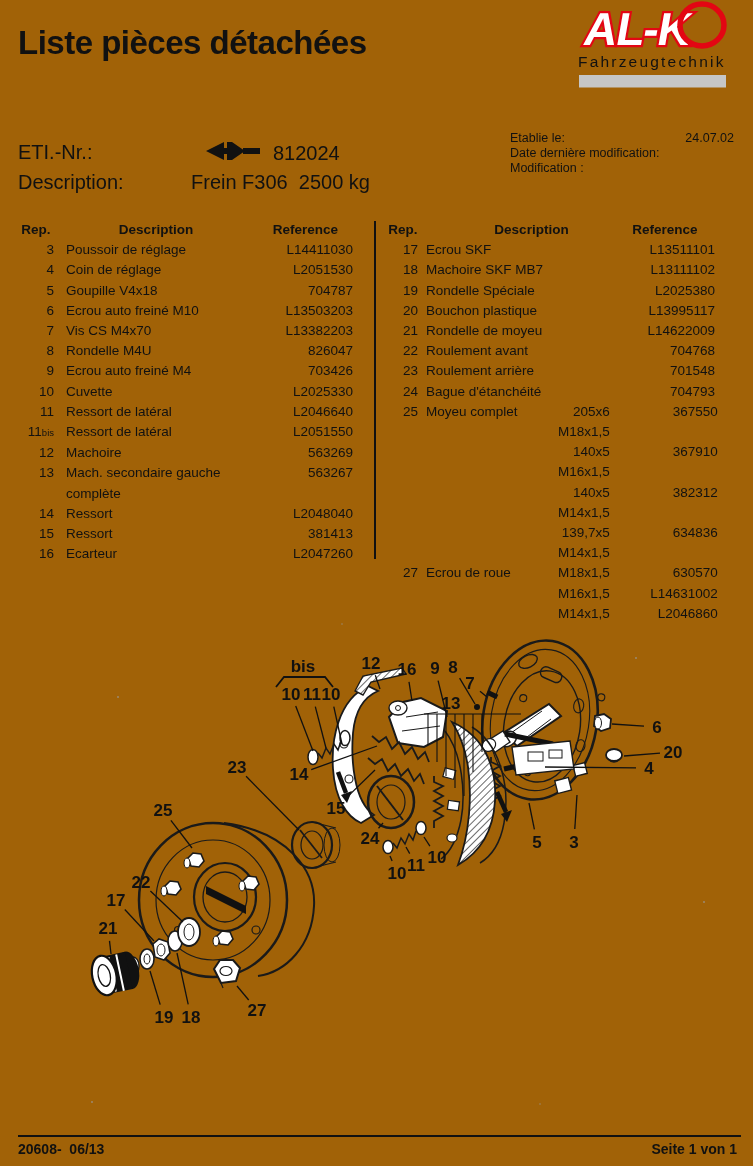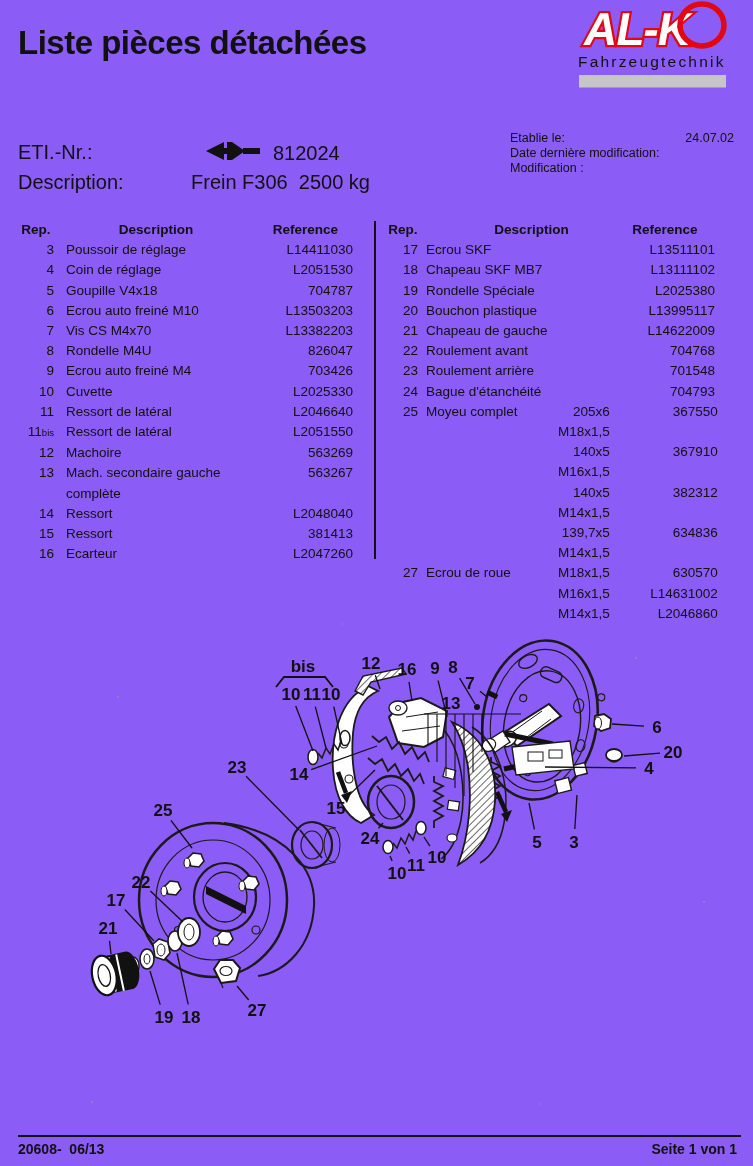--- a/index.html
+++ b/index.html
@@ -1,16 +1,16 @@
 <!DOCTYPE html>
 <html><head>
 <meta charset="utf-8">
 <style>
   html,body{margin:0;padding:0;background:#888;}
-  .page{position:relative;width:753px;height:1166px;background:#8b5cf6;margin:0 auto;
+  .page{position:relative;width:753px;height:1166px;background:#a16207;margin:0 auto;
         font-family:"Liberation Sans",sans-serif;color:#111;overflow:hidden;}
   .abs{position:absolute;}
   .ws-pre{white-space:pre;}
 
   
   .title{left:18px;top:24px;font-size:33px;font-weight:bold;letter-spacing:-0.5px;}
 
   
   .meta-label{font-size:20px;}
   .meta-val{font-size:20px;}
@@ -173,39 +173,39 @@
     </div>
     <div id="right-rows">
         <div class="trow right">
           <span class="cell rep">17</span>
           <span class="cell desc">Ecrou SKF</span>
           <span class="cell variant"></span>
           <span class="cell ref">L13511101</span>
         </div>
         <div class="trow right">
           <span class="cell rep">18</span>
-          <span class="cell desc">Chapeau SKF MB7</span>
+          <span class="cell desc">Machoire SKF MB7</span>
           <span class="cell variant"></span>
           <span class="cell ref">L13111102</span>
         </div>
         <div class="trow right">
           <span class="cell rep">19</span>
           <span class="cell desc">Rondelle Spéciale</span>
           <span class="cell variant"></span>
           <span class="cell ref">L2025380</span>
         </div>
         <div class="trow right">
           <span class="cell rep">20</span>
           <span class="cell desc">Bouchon plastique</span>
           <span class="cell variant"></span>
           <span class="cell ref">L13995117</span>
         </div>
         <div class="trow right">
           <span class="cell rep">21</span>
-          <span class="cell desc">Chapeau de gauche</span>
+          <span class="cell desc">Rondelle de moyeu</span>
           <span class="cell variant"></span>
           <span class="cell ref">L14622009</span>
         </div>
         <div class="trow right">
           <span class="cell rep">22</span>
           <span class="cell desc">Roulement avant</span>
           <span class="cell variant"></span>
           <span class="cell ref">704768</span>
         </div>
         <div class="trow right">

